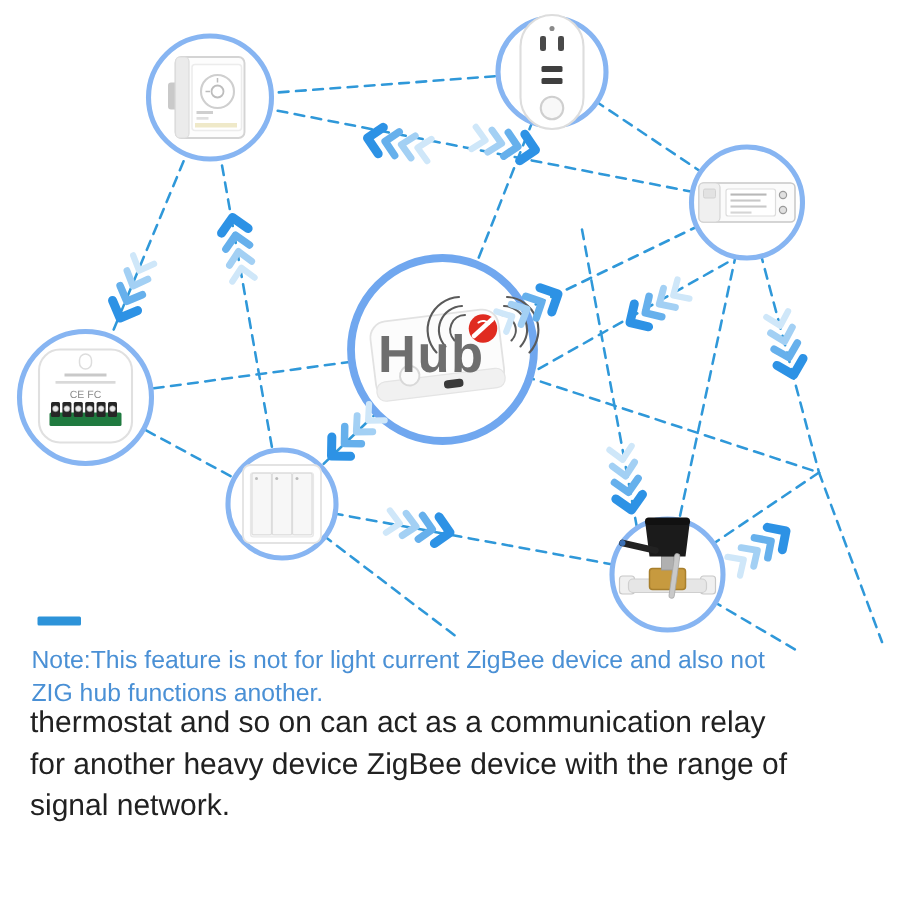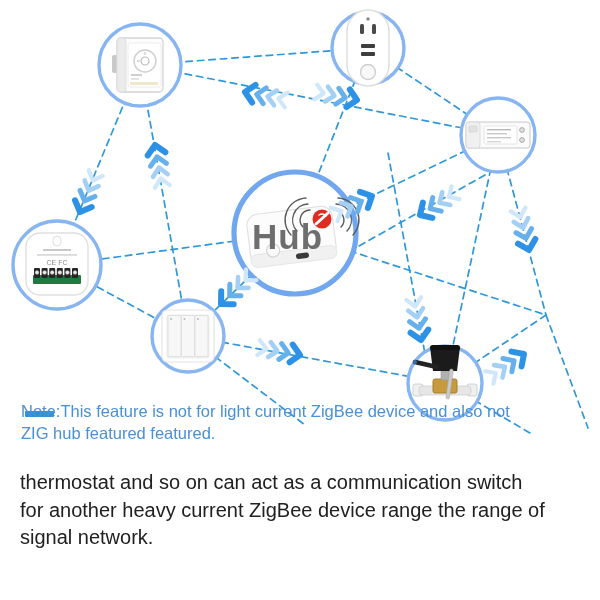--- a/index.html
+++ b/index.html
@@ -2,21 +2,21 @@
 <html><head>
 <meta charset="utf-8">
 <style>
   html,body{margin:0;padding:0;background:#fff;}
   #page{position:relative;width:600px;height:600px;background:#ffffff;overflow:hidden;
         font-family:"Liberation Sans",sans-serif;}
   #mesh{position:absolute;left:0;top:0;}
   #hub-label{position:absolute;left:252px;top:180px;width:86px;text-align:left;
              font-size:35px;font-weight:700;color:#6e6e6e;letter-spacing:1px;margin-top:37px;}
   #note-bar{position:absolute;left:25px;top:411px;width:29px;height:6px;background:#2d93d9;border-radius:1px;}
-  #note-text{position:absolute;left:21px;top:400px;width:565px;font-size:16.5px;line-height:22px;color:#4a90d5;}
+  #note-text{position:absolute;left:21px;top:429px;width:565px;font-size:16.5px;line-height:22px;color:#4a90d5;}
   #desc-text{position:absolute;left:20px;top:469px;width:572px;font-size:20px;line-height:27.5px;color:#212121;}
   .line-block{display:block;white-space:nowrap;}
 </style>
 </head>
 <body>
 
 <div id="page">
 
   <svg id="mesh" width="600" height="440" viewBox="0 0 600 440">
     <defs>
@@ -180,22 +180,22 @@
       <use href="#chev" transform="translate(524 354) rotate(-34)"></use>
     </g>
   </svg>
 
   <div id="hub-label">Hub</div>
 
   <div id="note-bar"></div>
 
   <div id="note-text">
     <span class="line-block">Note:This feature is not for light current ZigBee device and also not</span>
-    <span class="line-block">ZIG hub featured featured.</span>
+    <span class="line-block">ZIG hub functions another.</span>
   </div>
 
   <div id="desc-text">
-    <span class="line-block">thermostat and so on can act as a communication switch</span>
-    <span class="line-block">for another heavy current ZigBee device range the range of</span>
+    <span class="line-block">thermostat and so on can act as a communication relay</span>
+    <span class="line-block">for another heavy device ZigBee device with the range of</span>
     <span class="line-block">signal network.</span>
   </div>
 
 </div>
 
 </body></html>

